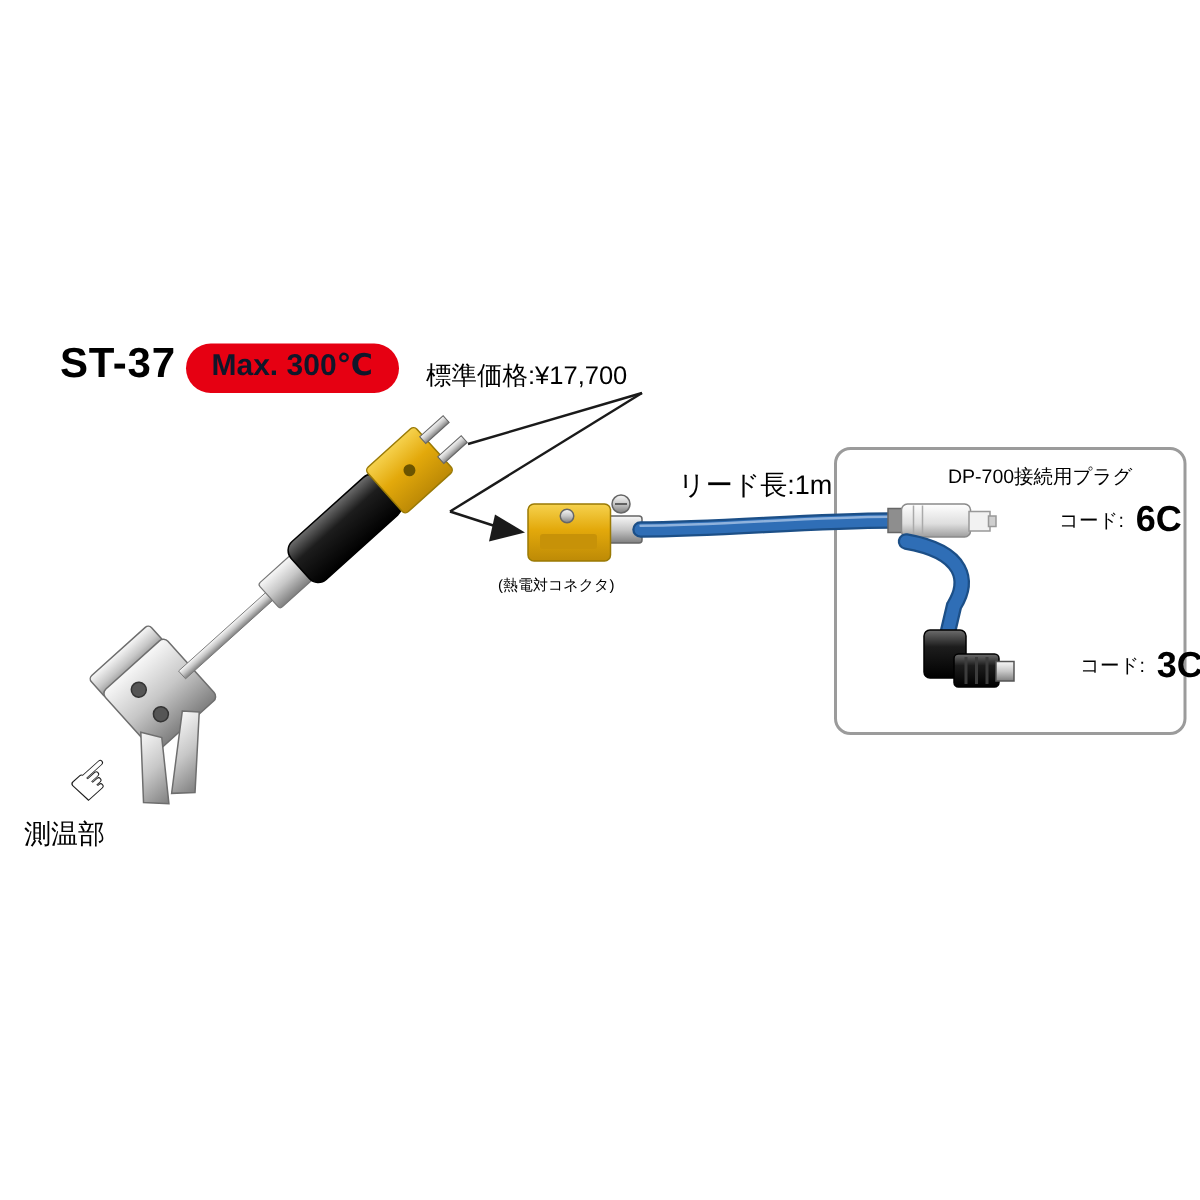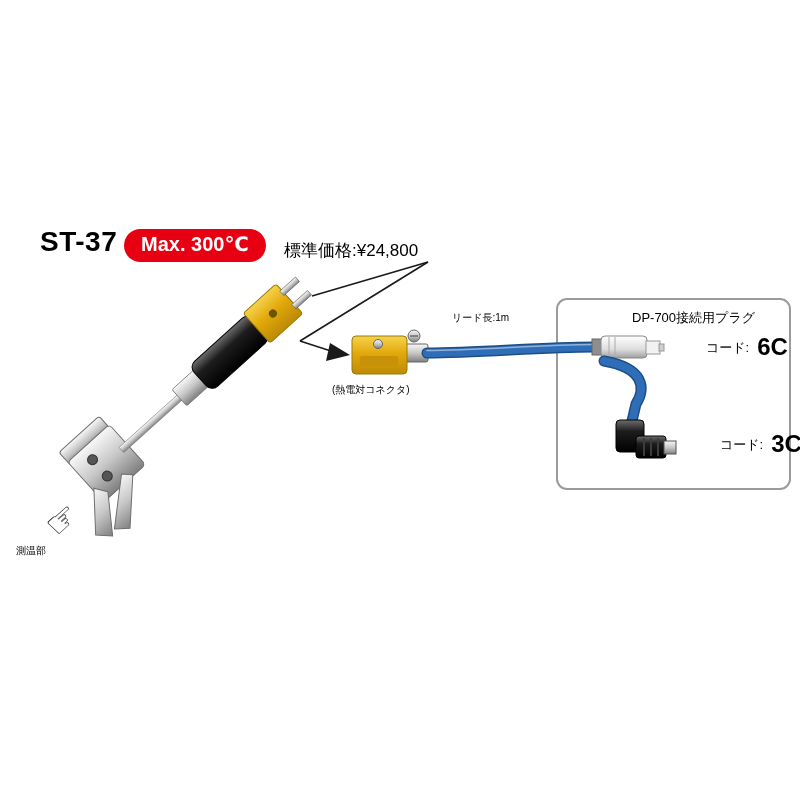--- a/index.html
+++ b/index.html
@@ -1,23 +1,23 @@
 <!DOCTYPE html>
 <html><head>
 <meta charset="utf-8">
 <style>
   html,body{margin:0;padding:0;background:#fff;}
   body{font-family:"Liberation Sans","DejaVu Sans",sans-serif;color:#000;}
   .stage{position:relative;width:800px;height:800px;background:#ffffff;overflow:hidden;}
   .abs{position:absolute;}
   .model{font-size:28px;font-weight:bold;letter-spacing:0.5px;}
-  .badge{background:#e60012;color:#ffffff;font-weight:bold;font-size:20px;line-height:1.25;
+  .badge{background:#e60012;color:#0f172a;font-weight:bold;font-size:20px;line-height:1.25;
          padding:3px 17px 5px 17px;border-radius:18px;white-space:nowrap;}
   .price{font-size:17px;white-space:nowrap;}
-  .lbl-mid{font-size:10px;white-space:nowrap;}
+  .lbl-mid{font-size:18px;white-space:nowrap;}
   .lbl-sm{font-size:10px;white-space:nowrap;}
   .plug-name{font-size:13px;width:152px;white-space:nowrap;}
   .code-line{white-space:nowrap;}
   .code-prefix{font-size:13px;vertical-align:3px;margin-left:20px;}
   .code-val{font-size:24px;font-weight:bold;margin-left:8px;}
   .hand{font-size:36px;transform:rotate(-42deg);color:#1a1a1a;line-height:1;}
   svg{display:block;}
 </style>
 </head>
 <body>
@@ -115,21 +115,21 @@
       <line x1="651" y1="438" x2="651" y2="456" stroke="#3c3c3c" stroke-width="2"></line>
       <line x1="658" y1="438" x2="658" y2="456" stroke="#3c3c3c" stroke-width="2"></line>
       <rect x="664" y="441" width="12" height="13" fill="url(#metal)" stroke="#555"></rect>
     </g>
   </svg>
 
   <div class="abs model" style="left:40px;top:226px">ST-37</div>
 
   <div class="abs badge" style="left:124px;top:229px">Max. 300℃</div>
 
-  <div class="abs price" style="left:284px;top:239px">標準価格:¥24,800</div>
+  <div class="abs price" style="left:284px;top:239px">標準価格:¥17,700</div>
 
   <div class="abs lbl-mid" style="left:452px;top:311px">リード長:1m</div>
 
   <div class="abs lbl-sm" style="left:332px;top:383px">(熱電対コネクタ)</div>
 
   <div class="abs hand" style="left:46px;top:502px">☞</div>
 
   <div class="abs lbl-mid" style="left:16px;top:544px">測温部</div>
 
   <div class="abs plug-name" style="left:632px;top:309px">DP-700接続用プラグ</div>

